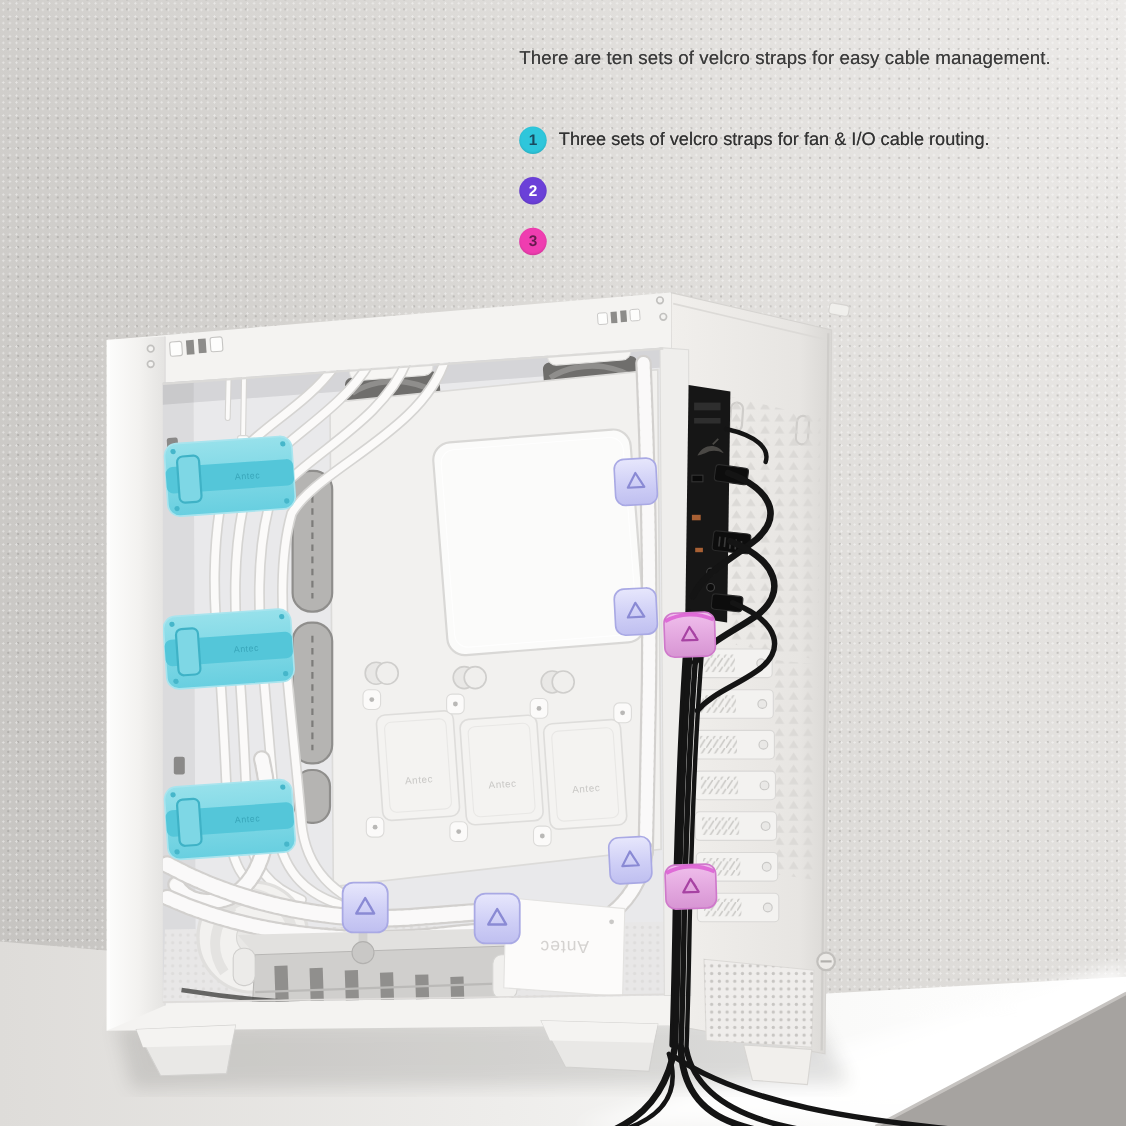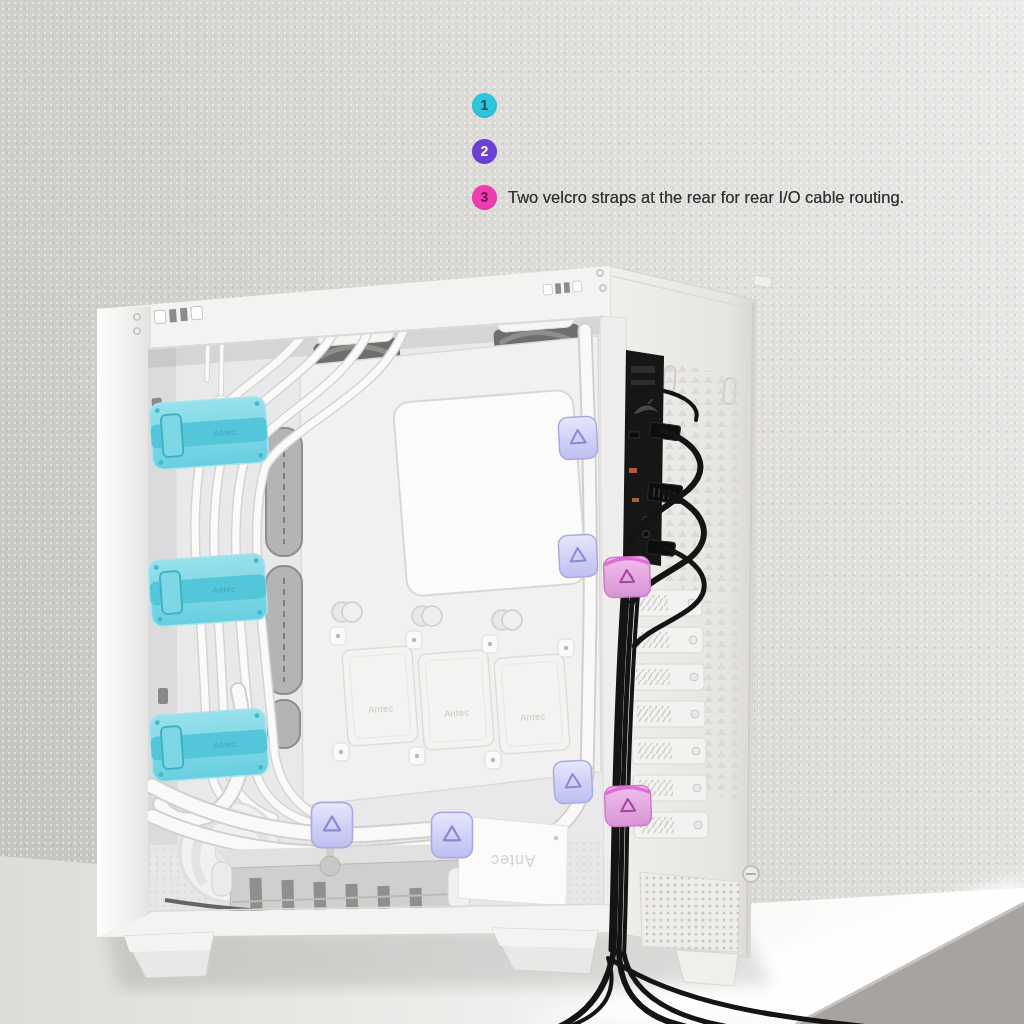--- a/index.html
+++ b/index.html
@@ -385,25 +385,26 @@
       <polygon points="124,936 214,932 206,976 146,978" fill="#e9e8e6" stroke="#d2d1cf"></polygon>
       <polygon points="124,936 214,932 210,950 130,952" fill="#f4f3f1"></polygon>
       <polygon points="492,928 598,931 590,974 514,970" fill="#e9e8e6" stroke="#d2d1cf"></polygon>
       <polygon points="492,928 598,931 594,948 500,946" fill="#f4f3f1"></polygon>
     </g>
   </g>
 </svg>
 </div>
 
 <div class="copy">
+  <div class="headline">There are ten sets of velcro straps for easy cable management.</div>
   <div class="callouts">
     <div class="row">
       <span class="badge badge-1">1</span>
+      <span class="label">Three sets of velcro straps for fan &amp; I/O cable routing.</span>
     </div>
     <div class="row">
       <span class="badge badge-2">2</span>
     </div>
     <div class="row">
       <span class="badge badge-3">3</span>
-      <span class="label">Two velcro straps at the rear for rear I/O cable routing.</span>
     </div>
   </div>
 </div>
 
 </body></html>

